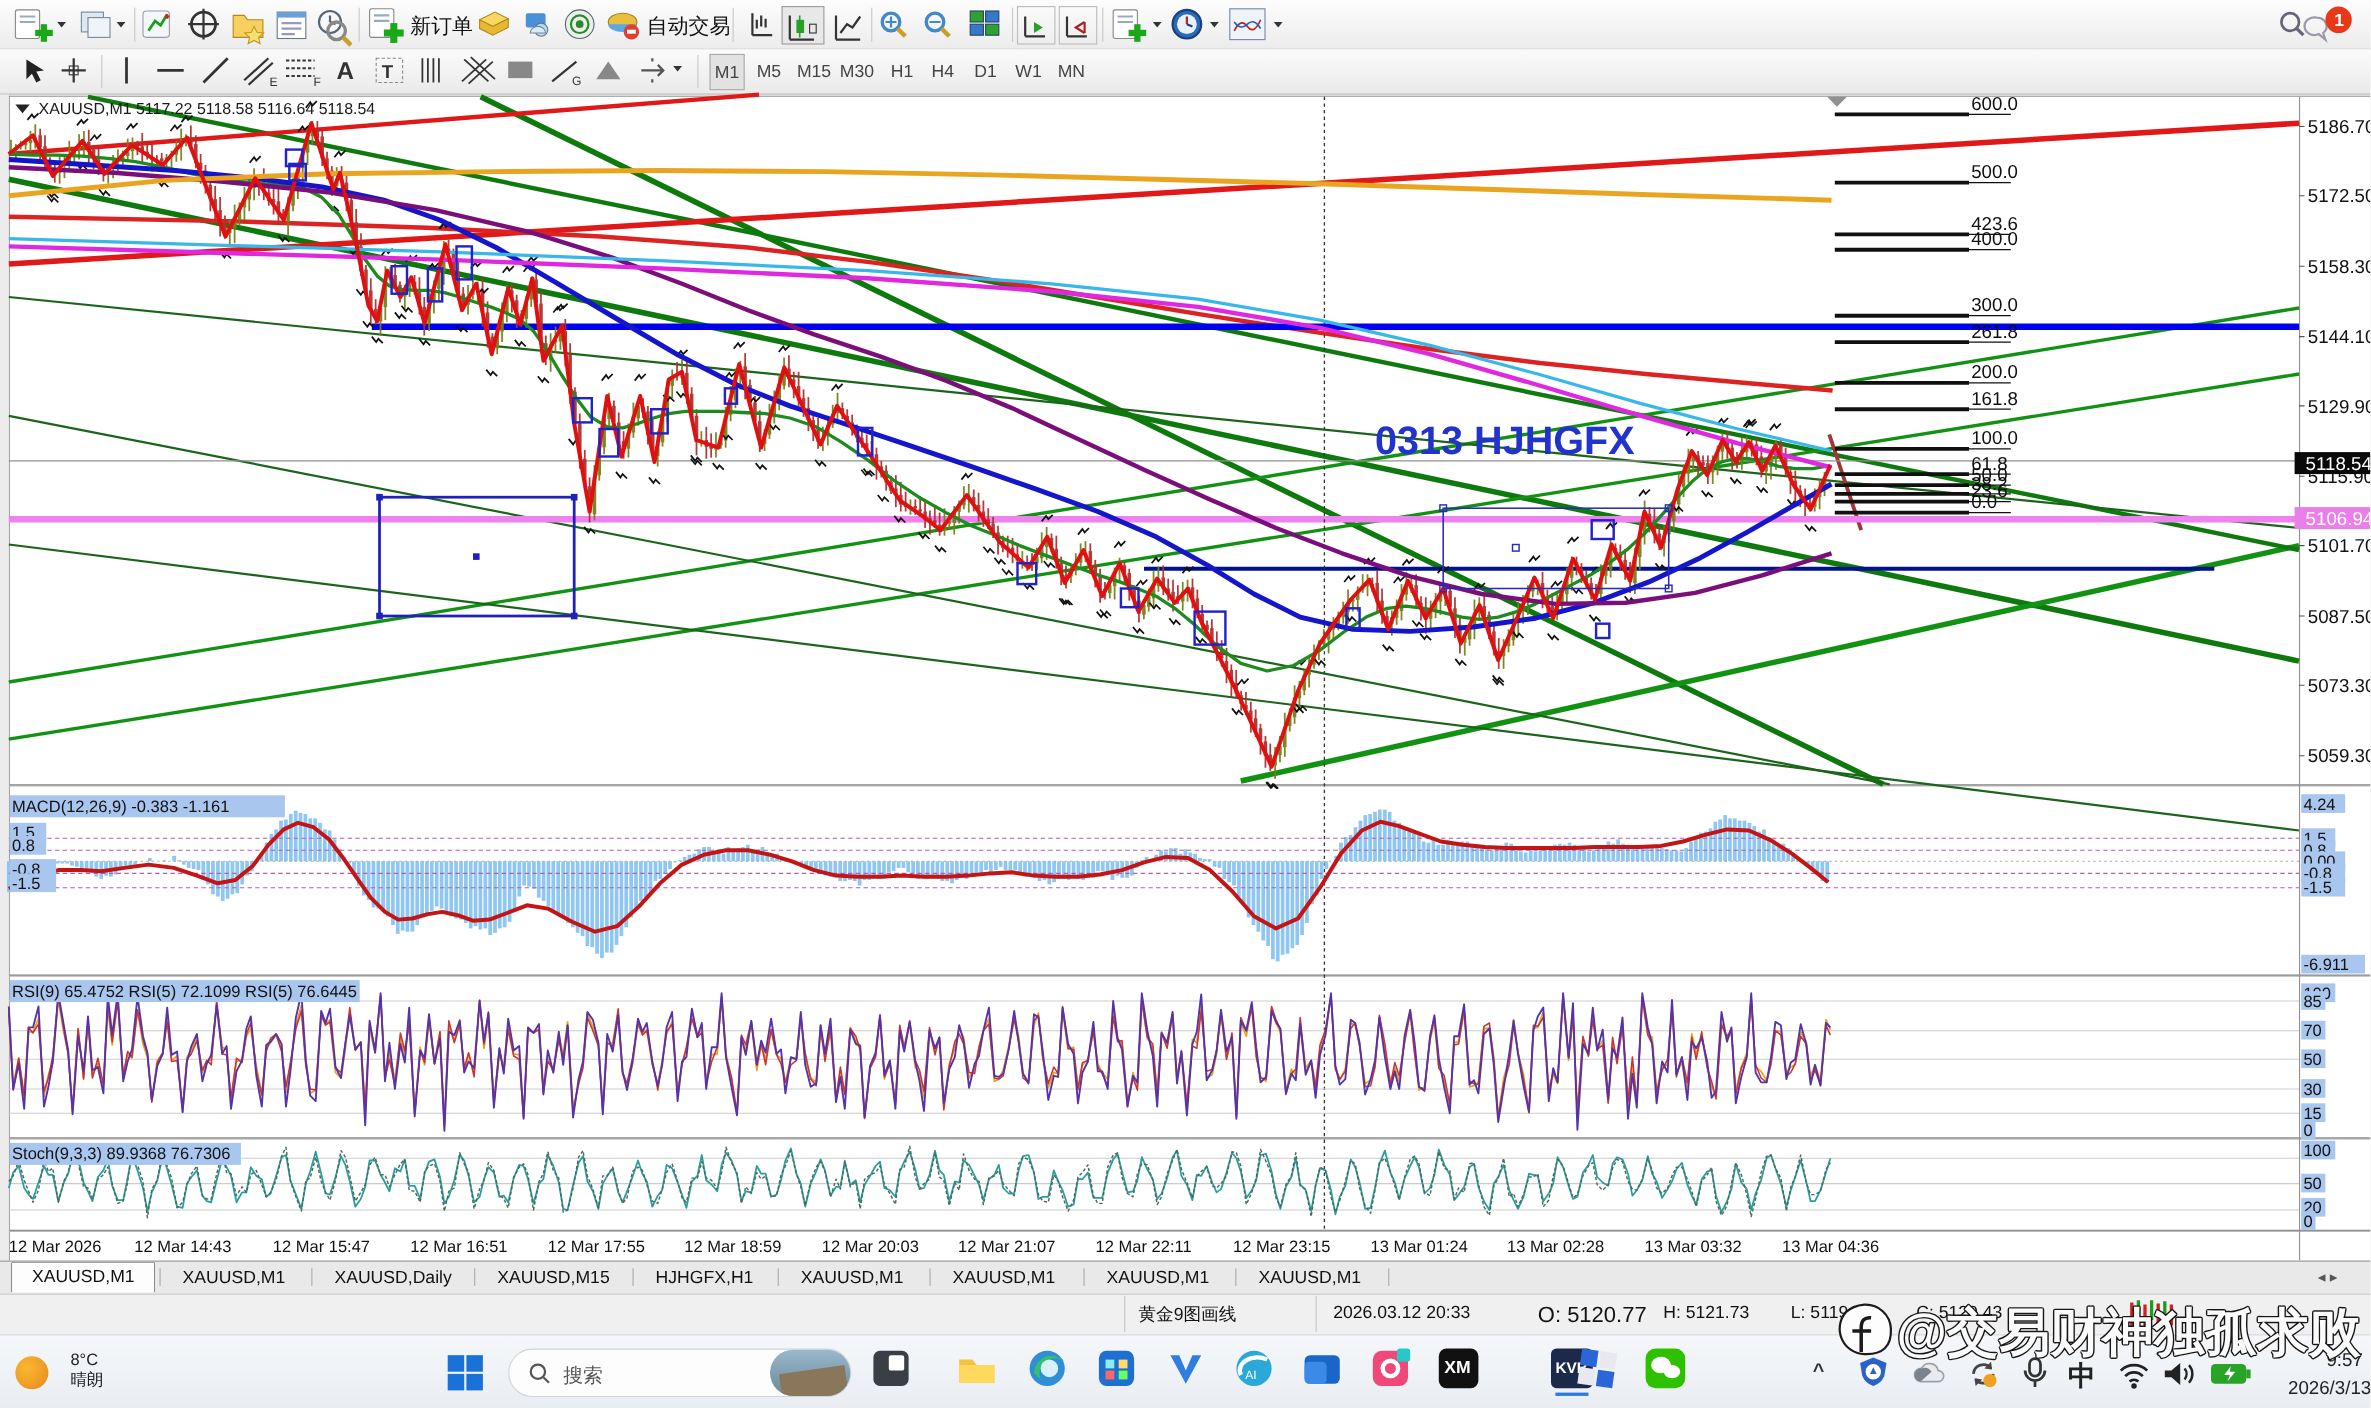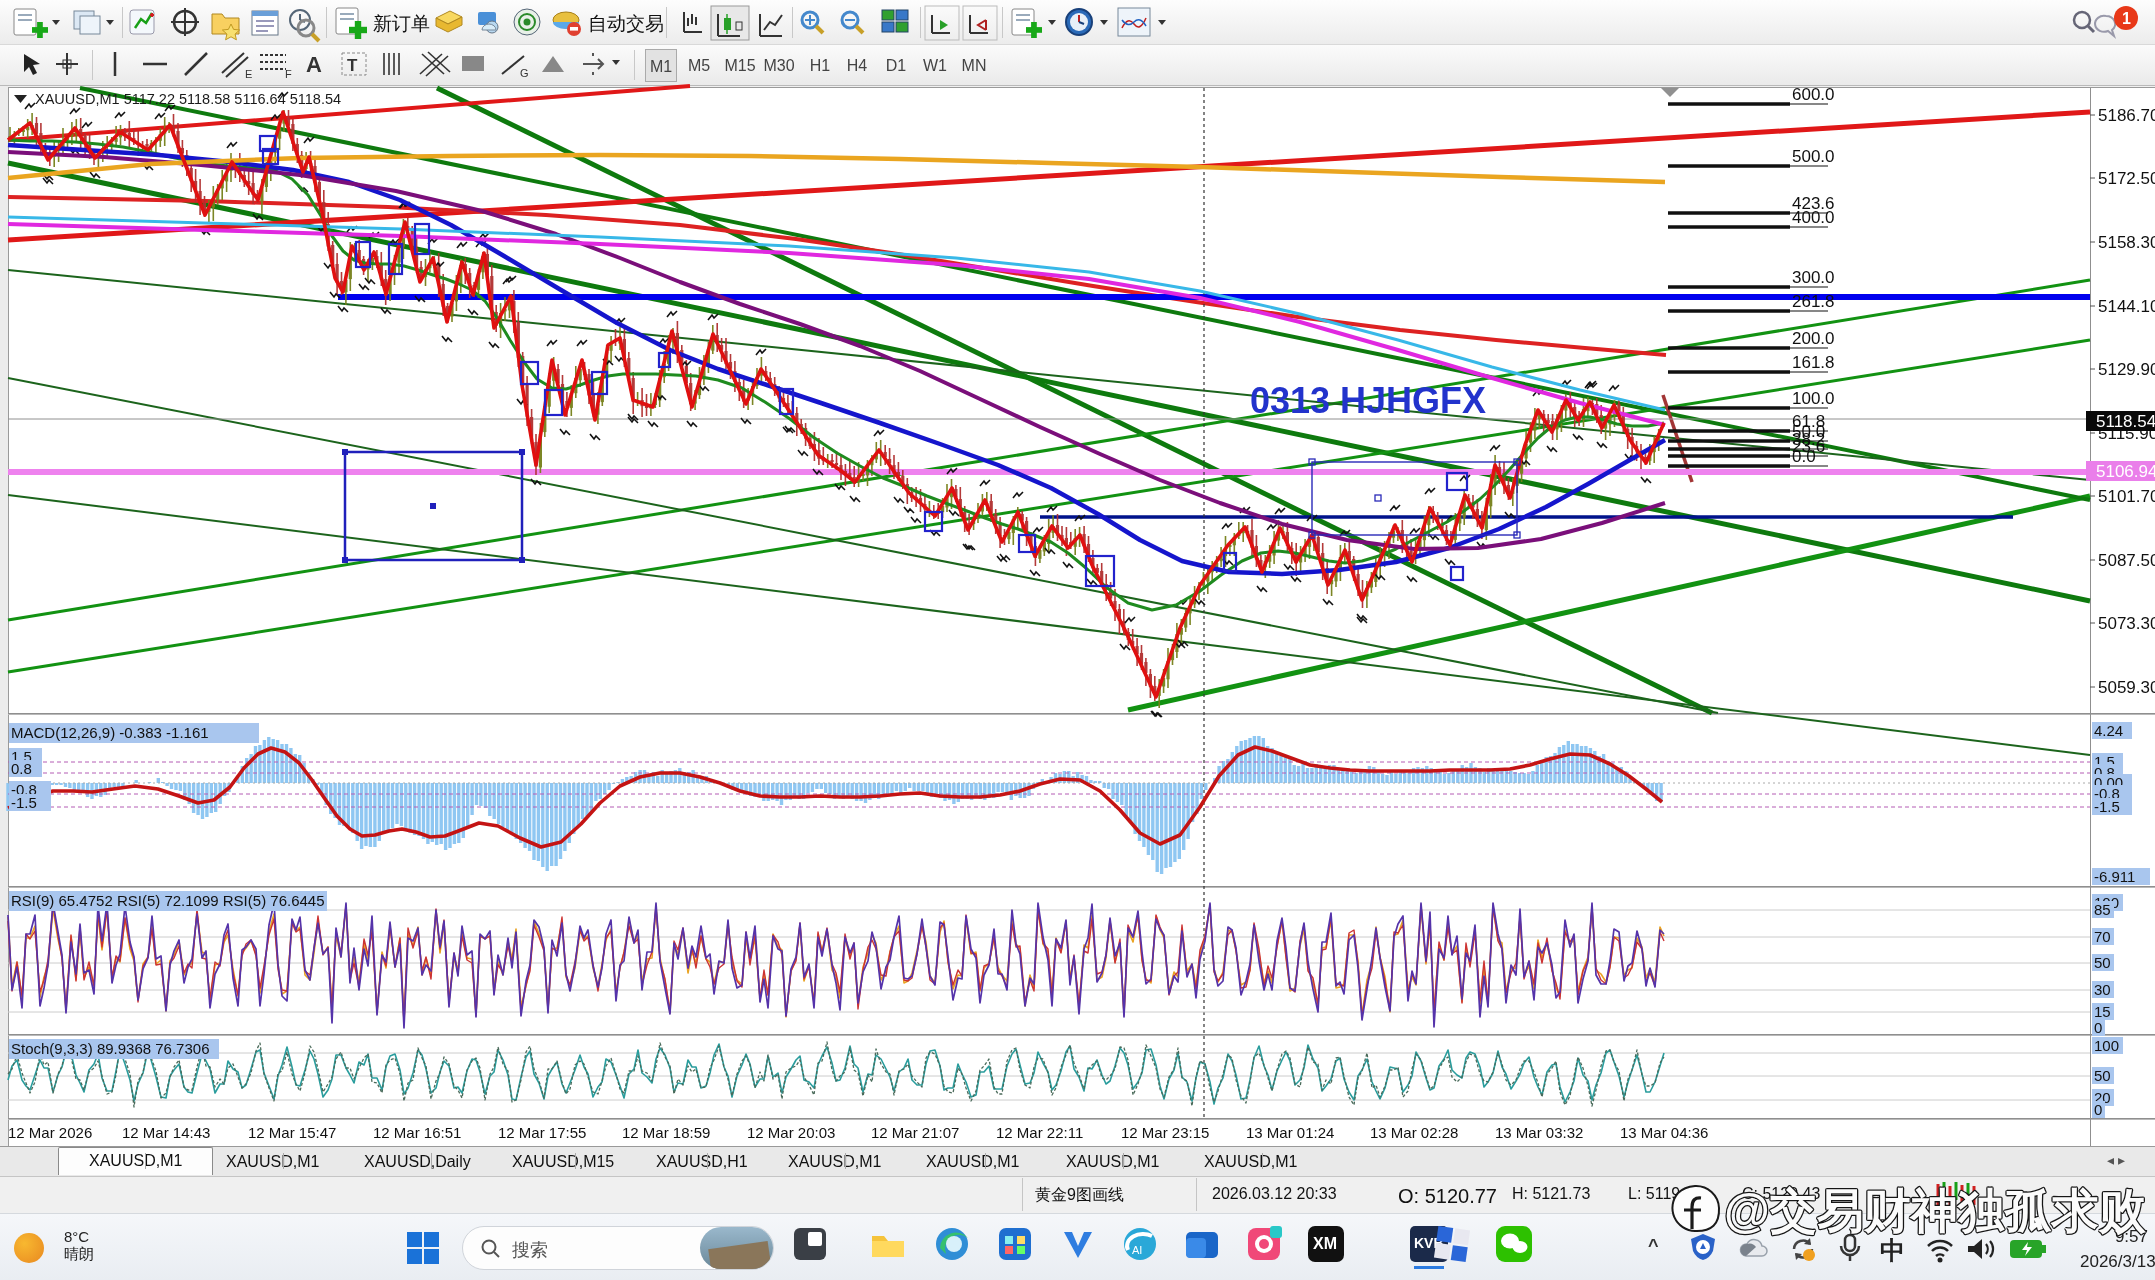--- a/index.html
+++ b/index.html
@@ -1,21 +1,21 @@
 <!DOCTYPE html>
 <html><head><meta charset="utf-8"><style>
 *{margin:0;padding:0;box-sizing:border-box;}
 body{width:2155px;height:1280px;position:relative;font-family:"Liberation Sans",sans-serif;background:#f0f0f0;overflow:hidden;}
 .abs{position:absolute;}
 .tb1{left:0;top:0;width:2155px;height:45px;background:linear-gradient(#fdfdfd,#ececec);border-bottom:1px solid #d9d9d9;}
 .tb2{left:0;top:45px;width:2155px;height:41px;background:linear-gradient(#fbfbfb,#eaeaea);border-bottom:1px solid #b9b9b9;}
 .chartbg{left:8px;top:87px;width:2147px;height:1059px;background:#fff;border-left:1px solid #9a9a9a;border-top:1px solid #9a9a9a;}
 .sep{left:8px;width:2147px;height:2px;background:#b9b9b9;border-top:1px solid #8f8f8f;}
 .tabs{left:0;top:1146px;width:2155px;height:30px;background:#e9e9e9;border-top:1px solid #999;}
-.tab{position:absolute;height:26px;line-height:25px;padding:0 30px;font-size:16px;color:#111;margin-left:48px;}
+.tab{position:absolute;height:26px;line-height:25px;padding:0 18px;font-size:16px;color:#111;}
 .tab.act{background:#fdfdfd;height:28px;border:1px solid #8a8a8a;border-bottom:none;border-radius:2px 2px 0 0;}
 .tabsep{position:absolute;top:1153px;width:1px;height:16px;background:#aaa;}
 .status{left:0;top:1176px;width:2155px;height:37px;background:#f0f0f0;border-top:1px solid #c5c5c5;font-size:16px;color:#111;}
 .taskbar{left:0;top:1213px;width:2155px;height:67px;background:linear-gradient(#f5f7fa,#e9edf2);border-top:1px solid #d5d9de;}
 .ticon{position:absolute;top:1224px;width:40px;height:40px;border-radius:8px;text-align:center;}
 .tfbtn{position:absolute;top:49px;height:33px;line-height:33px;font-size:16px;color:#444;text-align:center;}
 </style></head><body>
 <div class="abs tb1"></div>
 <div class="abs tb2"></div>
 <svg width="2155" height="86" style="position:absolute;left:0;top:0" font-family="Liberation Sans, sans-serif">
@@ -1640,21 +1640,21 @@
     <text x="1246" y="1138" font-size="15" fill="#111">13 Mar 01:24</text>
     <text x="1370" y="1138" font-size="15" fill="#111">13 Mar 02:28</text>
     <text x="1495" y="1138" font-size="15" fill="#111">13 Mar 03:32</text>
     <text x="1620" y="1138" font-size="15" fill="#111">13 Mar 04:36</text>
   </svg>
 <div class="abs tabs"></div>
 <div class="tab act" style="left:10px;top:1147px;">XAUUSD,M1</div>
 <div class="tab" style="left:148px;top:1149px;">XAUUSD,M1</div>
 <div class="tab" style="left:286px;top:1149px;">XAUUSD,Daily</div>
 <div class="tab" style="left:434px;top:1149px;">XAUUSD,M15</div>
-<div class="tab" style="left:578px;top:1149px;">XAUUSD,H1</div>
+<div class="tab" style="left:578px;top:1149px;">HJHGFX,H1</div>
 <div class="tab" style="left:710px;top:1149px;">XAUUSD,M1</div>
 <div class="tab" style="left:848px;top:1149px;">XAUUSD,M1</div>
 <div class="tab" style="left:988px;top:1149px;">XAUUSD,M1</div>
 <div class="tab" style="left:1126px;top:1149px;">XAUUSD,M1</div>
 <div class="tabsep" style="left:145px;"></div>
 <div class="tabsep" style="left:283px;"></div>
 <div class="tabsep" style="left:431px;"></div>
 <div class="tabsep" style="left:575px;"></div>
 <div class="tabsep" style="left:707px;"></div>
 <div class="tabsep" style="left:845px;"></div>

